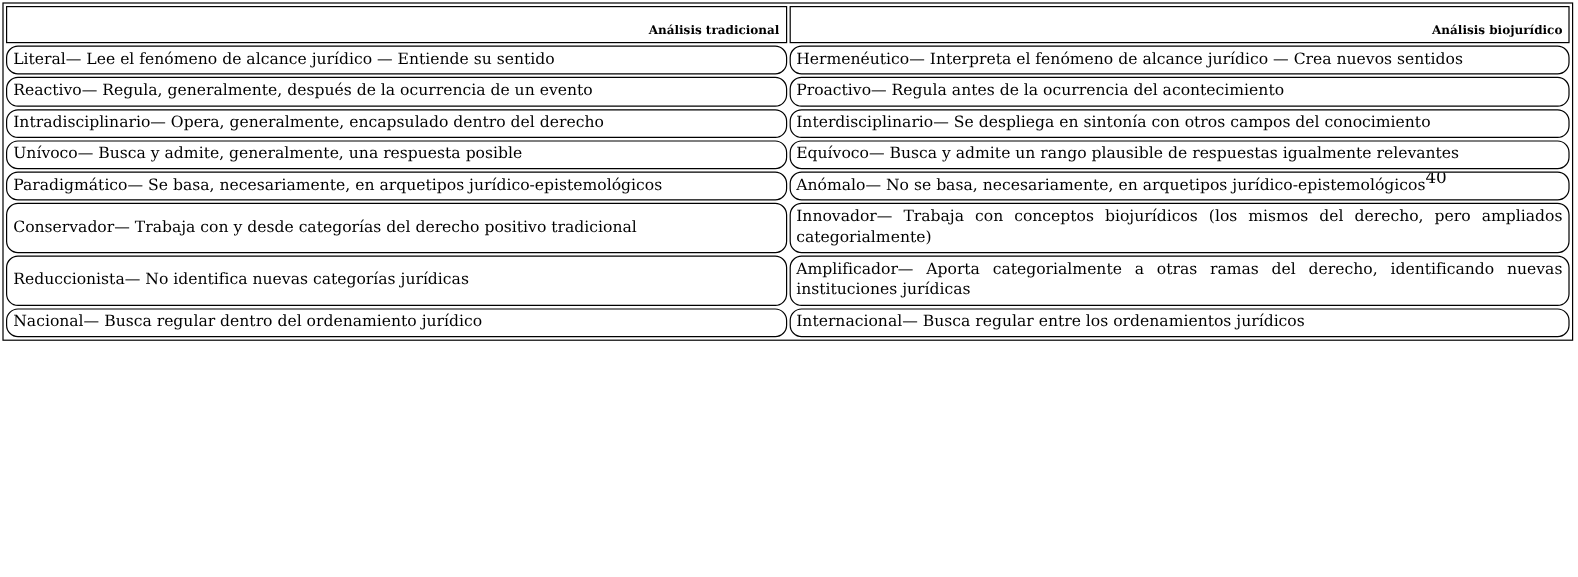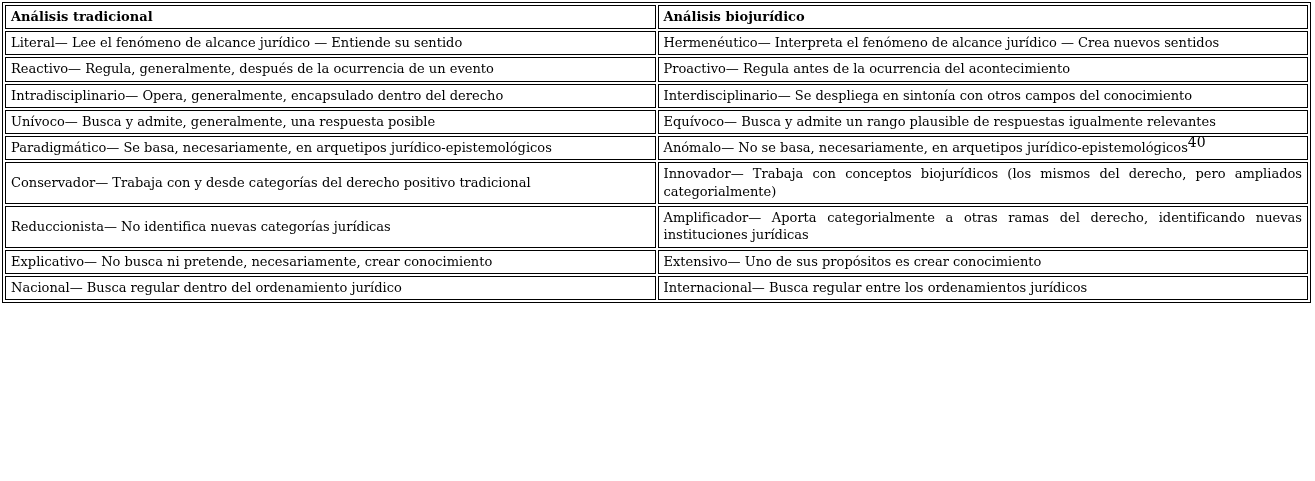--- a/index.html
+++ b/index.html
@@ -26,29 +26,30 @@
   }
   table.comparison th,
   table.comparison td {
     border: 1px solid #000000;
     padding: 2px 5px 3px 5px;
     vertical-align: middle;
     background: #ffffff;
     overflow: hidden;
   }
   table.comparison th {
-    text-align: left;
+    text-align: right;
     font-weight: bold;
-    font-size: 13px;
-    padding-top: 3px;
+    font-size: 10px;
+    padding-top: 14px;
     padding-bottom: 4px;
   }
   table.comparison td {
     text-align: justify;
     line-height: 1.33;
+    border-radius: 10px;
   }
   sup.fnref {
     font-size: 14px;
     line-height: 0;
     vertical-align: super;
   }
 </style>
 </head>
 <body>
 
@@ -86,21 +87,17 @@
     </tr>
     <tr>
       <td>Conservador— Trabaja con y desde categorías del derecho positivo tradicional</td>
       <td>Innovador— Trabaja con conceptos biojurídicos (los mismos del derecho, pero ampliados categorialmente)</td>
     </tr>
     <tr>
       <td>Reduccionista— No identifica nuevas categorías jurídicas</td>
       <td>Amplificador— Aporta categorialmente a otras ramas del derecho, identificando nuevas instituciones jurídicas</td>
     </tr>
     <tr>
-      <td>Explicativo— No busca ni pretende, necesariamente, crear conocimiento</td>
-      <td>Extensivo— Uno de sus propósitos es crear conocimiento</td>
-    </tr>
-    <tr>
       <td>Nacional— Busca regular dentro del ordenamiento jurídico</td>
       <td>Internacional— Busca regular entre los ordenamientos jurídicos</td>
     </tr>
   </tbody>
 </table>
 
 </body></html>

